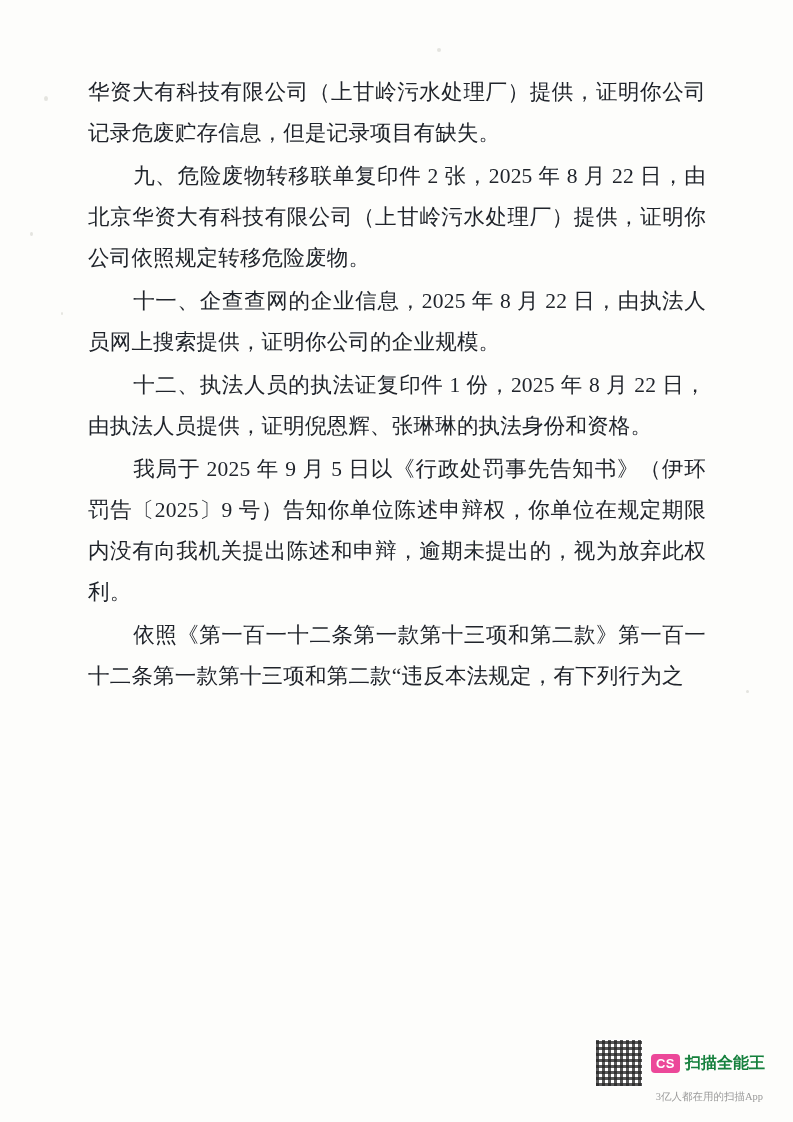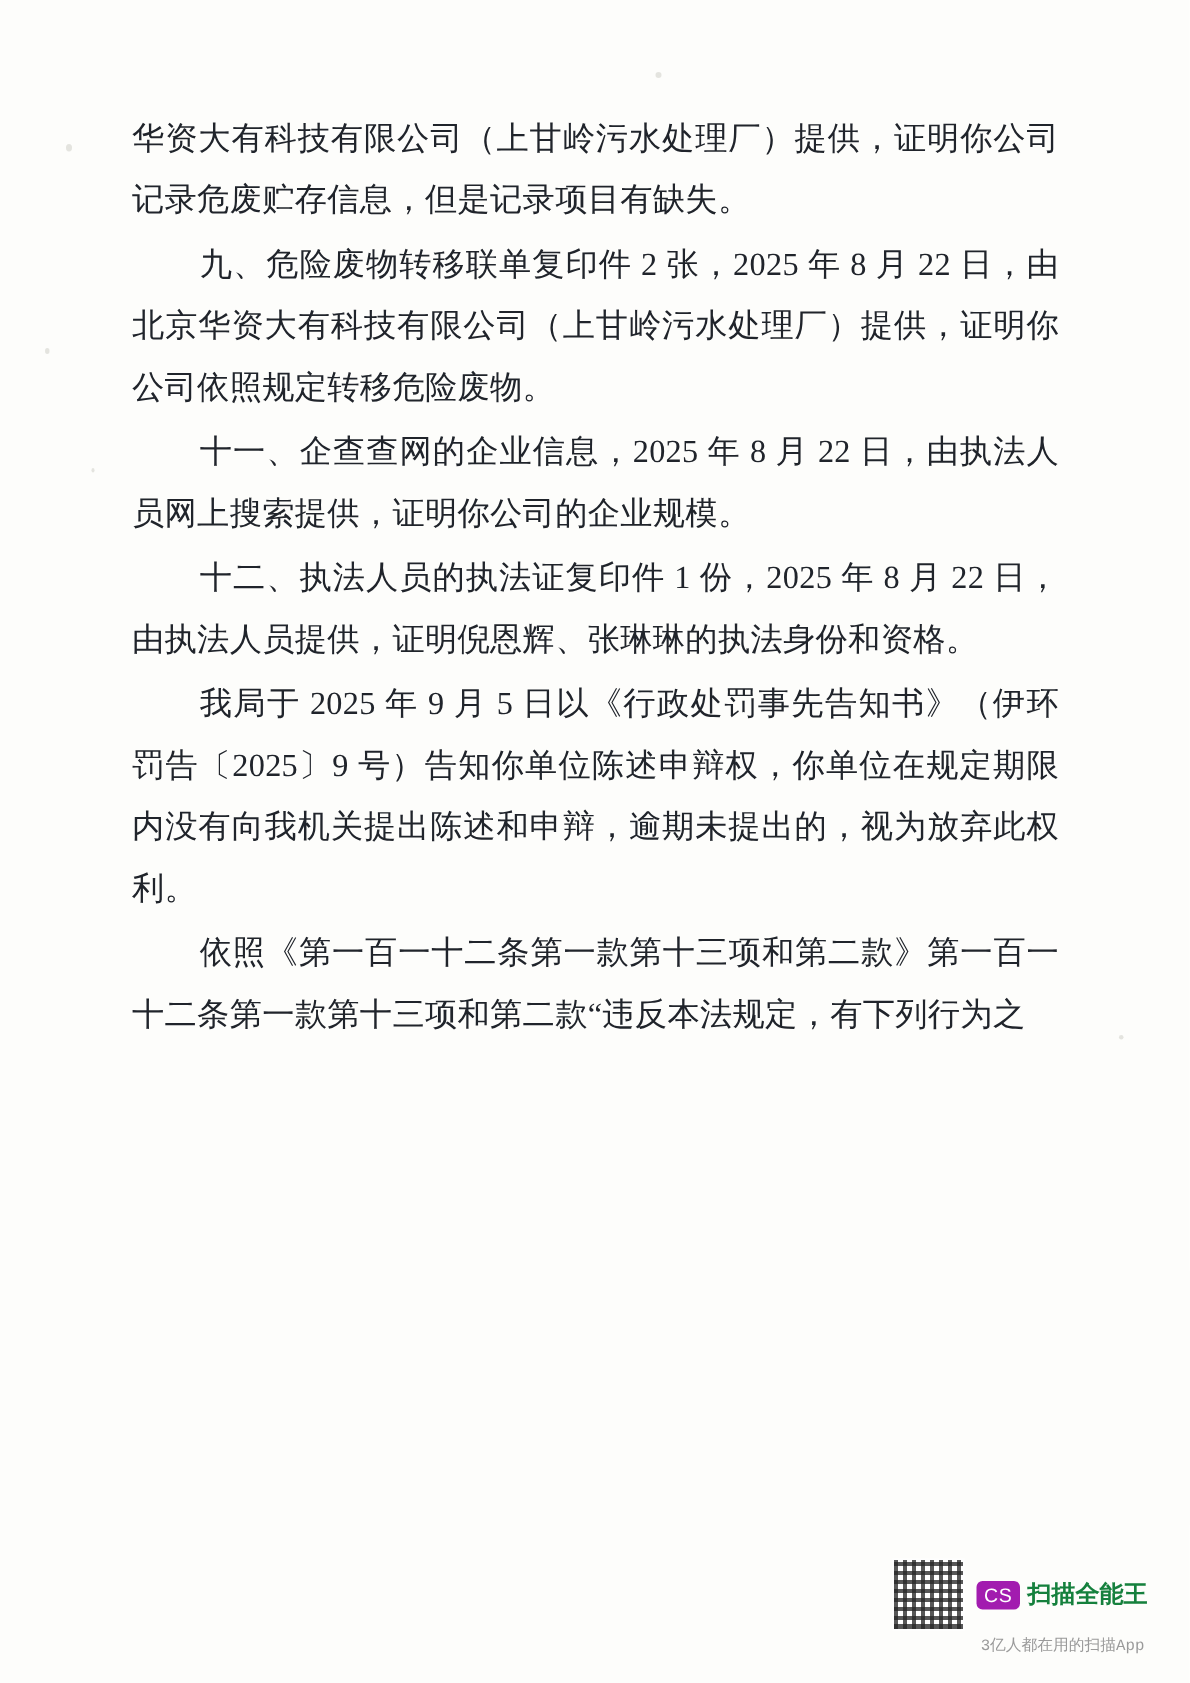--- a/index.html
+++ b/index.html
@@ -67,38 +67,38 @@
       repeating-linear-gradient(0deg, #3b3b3b 0 3px, #ffffff 3px 6px);
     background-blend-mode: multiply;
     opacity: .85;
     margin-right: 8px;
     border: 1px solid #ffffff;
   }
   .cs-badge {
     display: inline-flex;
     align-items: center;
     justify-content: center;
-    background: #a21caf;
+    background: #ec4899;
     color: #fff;
     font-family: "Liberation Sans", sans-serif;
-    font-weight: normal;
+    font-weight: bold;
     font-size: 13px;
     border-radius: 4px;
     padding: 2px 5px;
     margin-right: 5px;
     letter-spacing: .5px;
   }
   .cs-text {
     font-family: "Liberation Sans", sans-serif;
     font-size: 16px;
     color: #15803d;
     font-weight: bold;
   }
   .cs-sub {
-    font-family: Liberation Mono, monospace;
+    font-family: Liberation Serif, serif;
     font-size: 10.5px;
     color: #9a9a9a;
     margin-top: 3px;
     margin-right: 2px;
     margin-left: 48px;
   }
 </style>
 </head>
 <body>
 

